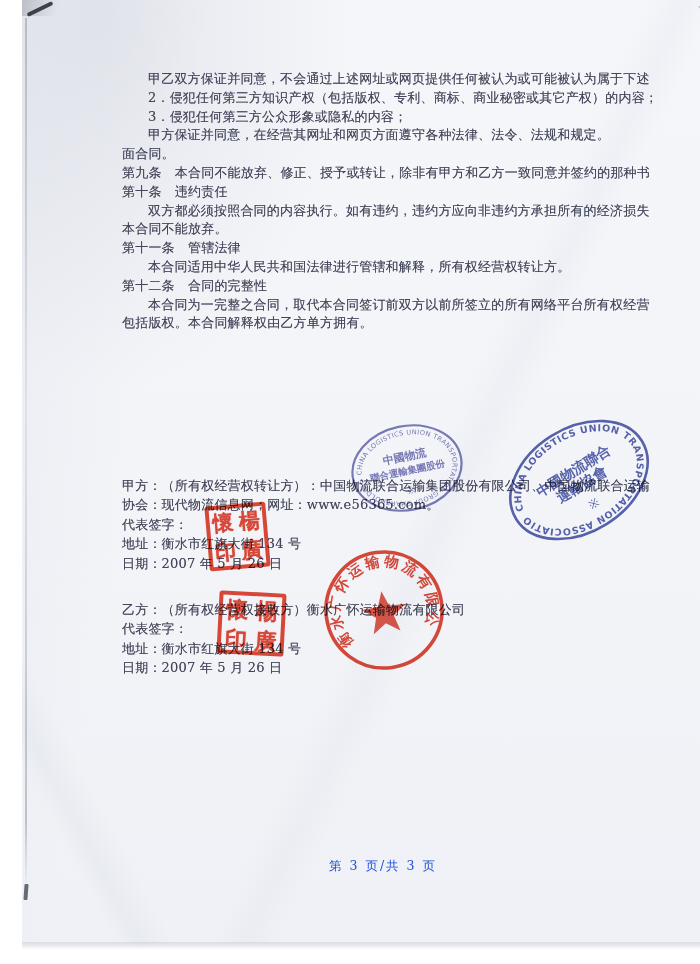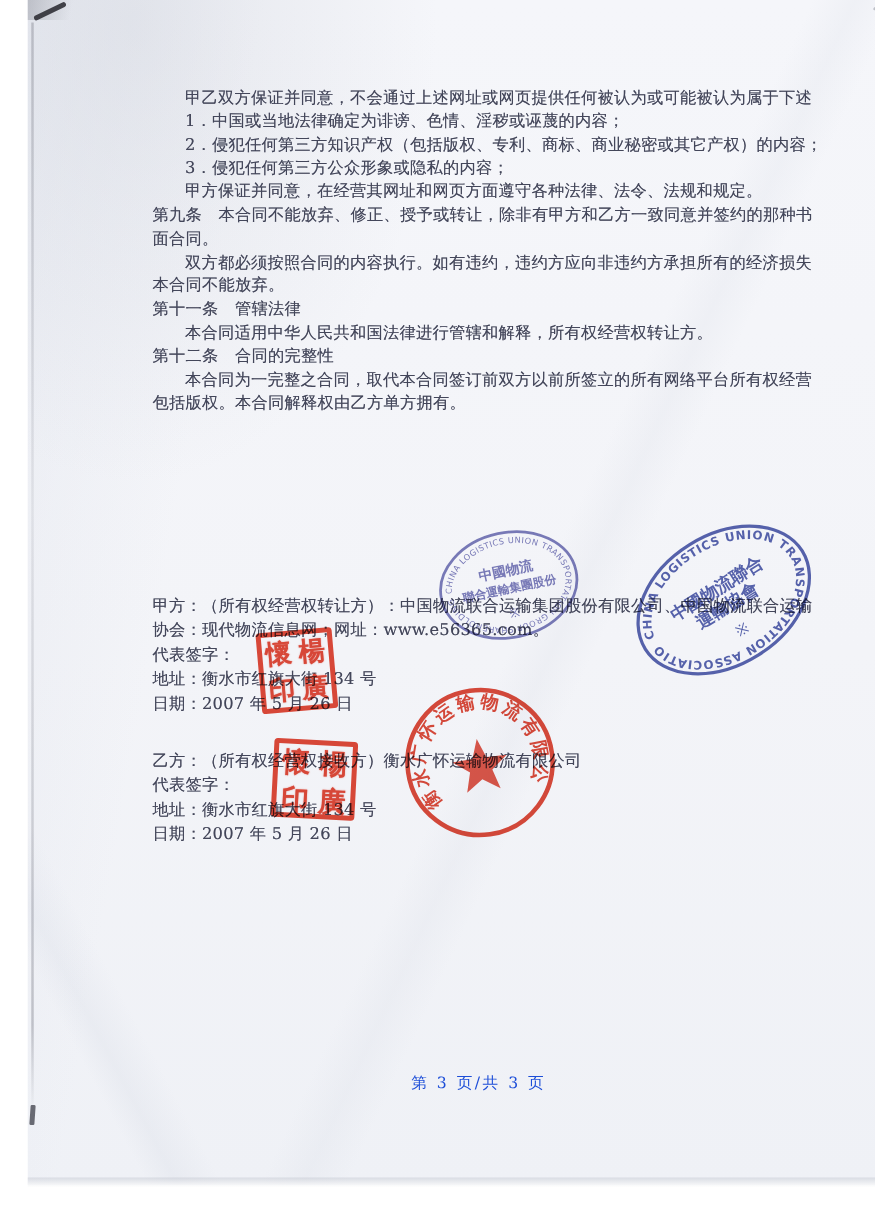--- a/index.html
+++ b/index.html
@@ -98,26 +98,26 @@
 
   <div class="art-topleft-wedge"></div>
   <div class="art-topleft-bar"></div>
   <div class="art-topright"></div>
   <div class="art-leftline"></div>
   <div class="art-leftdash"></div>
   <div class="art-bottomedge"></div>
 
   <div class="body-lines">
     <p class="ind">甲乙双方保证并同意，不会通过上述网址或网页提供任何被认为或可能被认为属于下述</p>
-    <p class="ind">1．中国或当地法律确定为诽谤、色情、淫秽或诬蔑的内容；</p>
     <p class="ind">2．侵犯任何第三方知识产权（包括版权、专利、商标、商业秘密或其它产权）的内容；</p>
     <p class="ind">3．侵犯任何第三方公众形象或隐私的内容；</p>
     <p class="ind gap">甲方保证并同意，在经营其网址和网页方面遵守各种法律、法令、法规和规定。</p>
+    <p>面合同。</p>
     <p>第九条　本合同不能放弃、修正、授予或转让，除非有甲方和乙方一致同意并签约的那种书</p>
-    <p>面合同。</p>
+    <p class="gap">第十条　违约责任</p>
     <p class="ind">双方都必须按照合同的内容执行。如有违约，违约方应向非违约方承担所有的经济损失</p>
     <p>本合同不能放弃。</p>
     <p>第十一条　管辖法律</p>
     <p class="ind">本合同适用中华人民共和国法律进行管辖和解释，所有权经营权转让方。</p>
     <p>第十二条　合同的完整性</p>
     <p class="ind">本合同为一完整之合同，取代本合同签订前双方以前所签立的所有网络平台所有权经营</p>
     <p>包括版权。本合同解释权由乙方单方拥有。</p>
   </div>
 
   <div class="party party-a">

